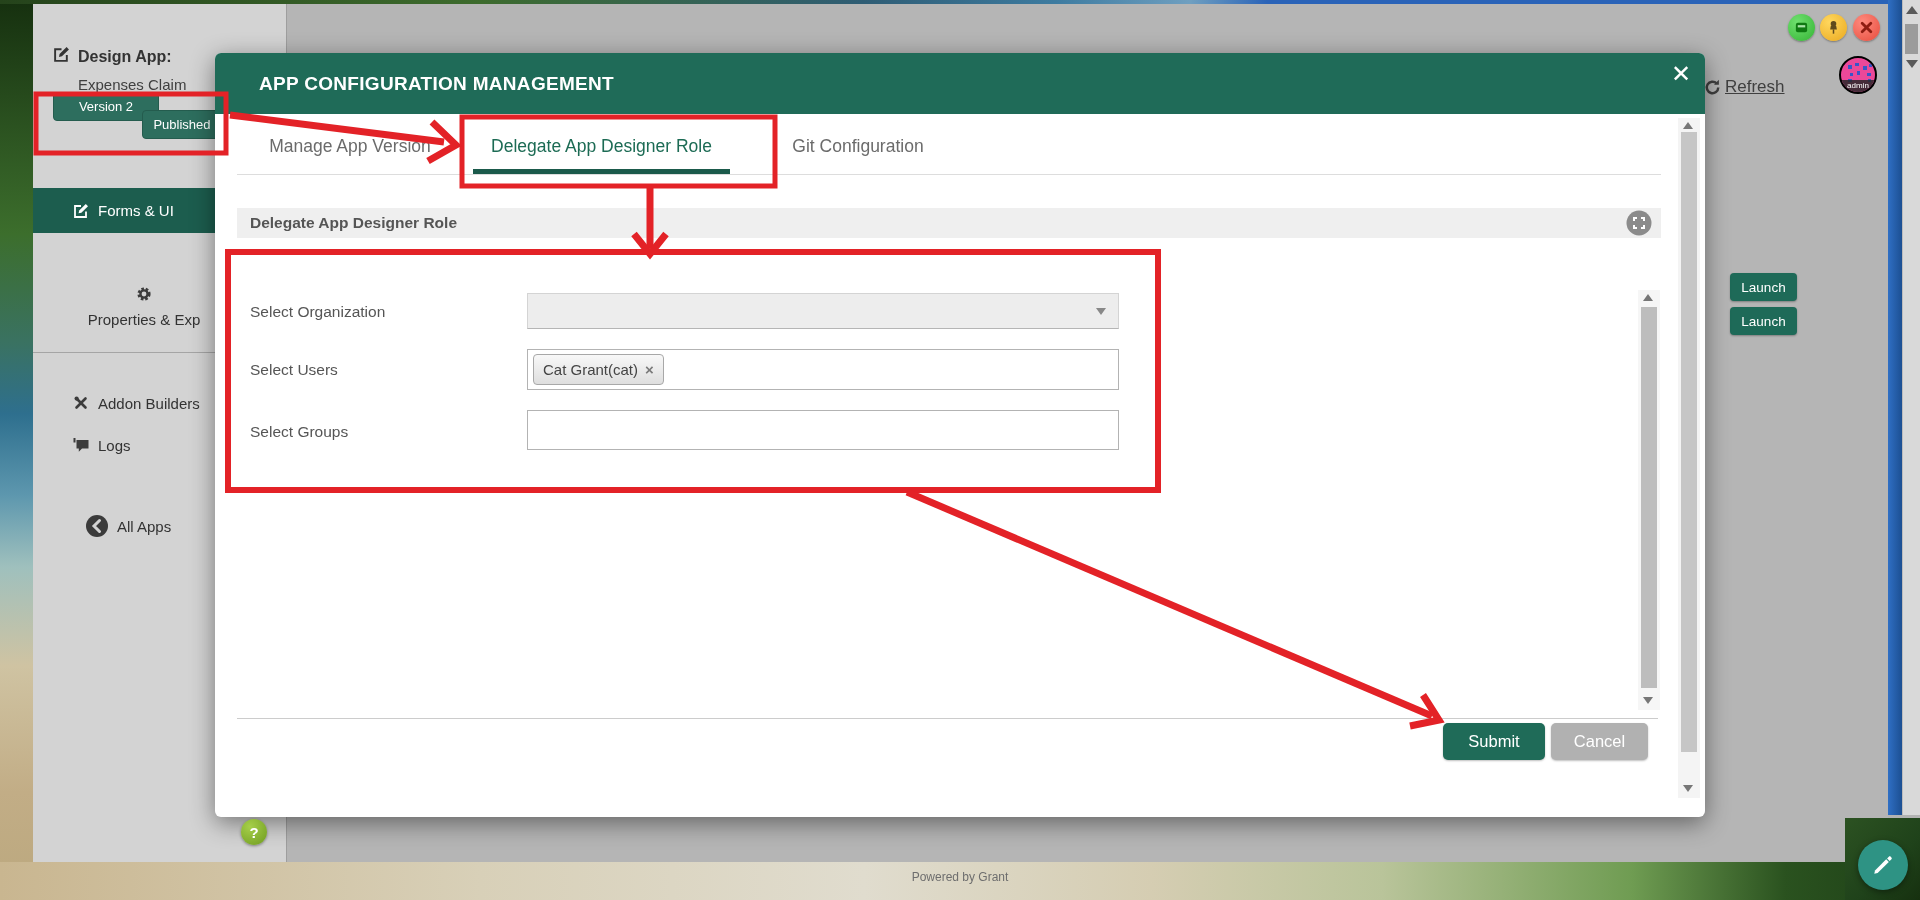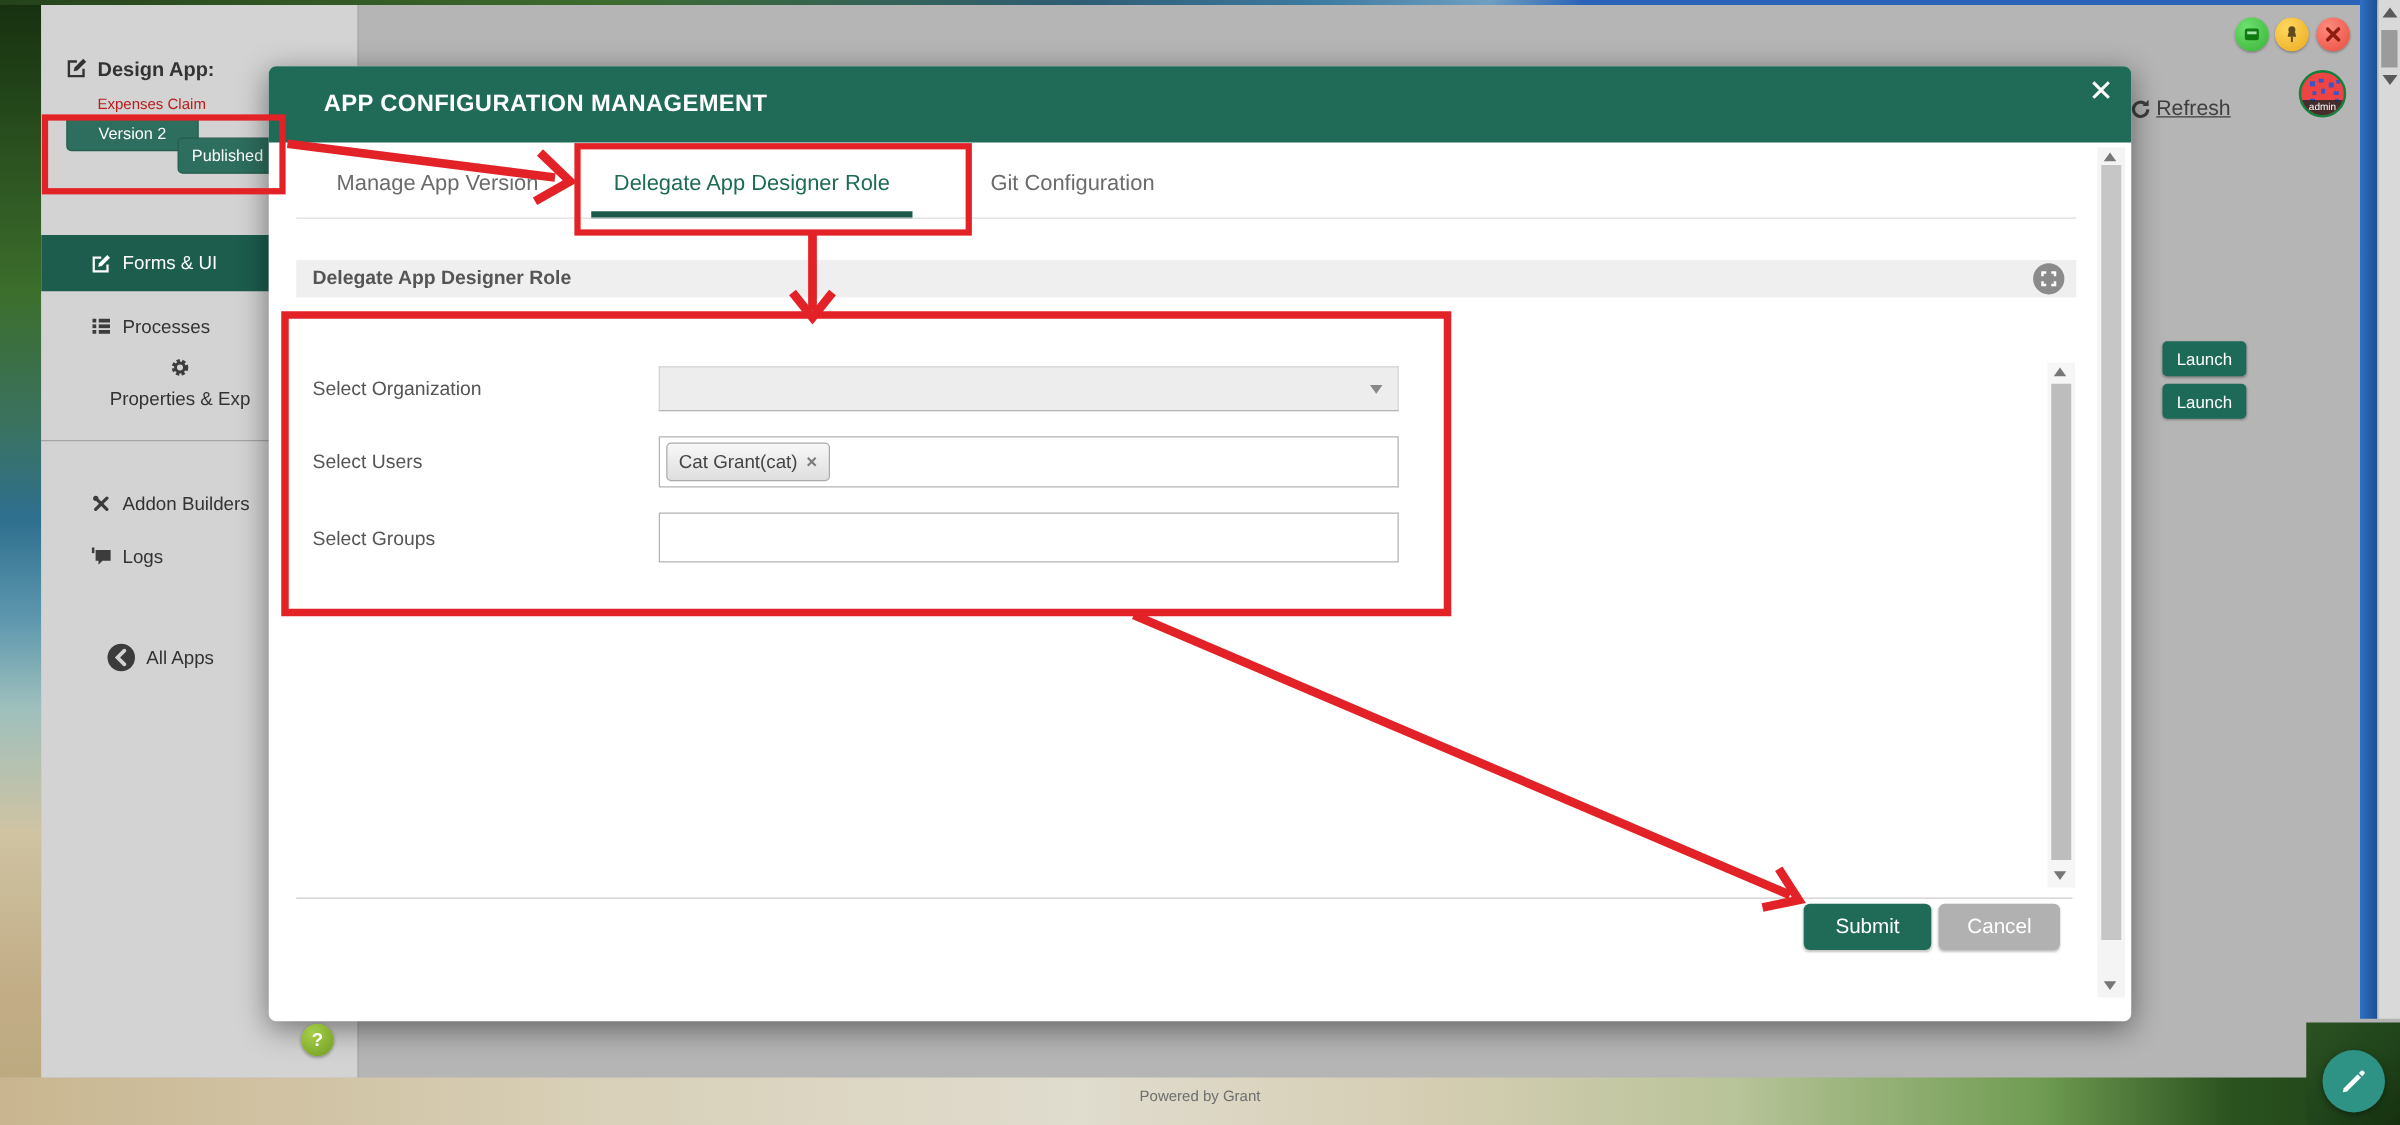--- a/index.html
+++ b/index.html
@@ -26,21 +26,21 @@
   .tri-up { border-left:6px solid transparent; border-right:6px solid transparent; border-bottom:8px solid #5a5a5a; }
   .tri-down { border-left:6px solid transparent; border-right:6px solid transparent; border-top:8px solid #5a5a5a; }
   .tri-sm-up { border-left:5px solid transparent; border-right:5px solid transparent; border-bottom:7px solid #777; }
   .tri-sm-down { border-left:5px solid transparent; border-right:5px solid transparent; border-top:7px solid #777; }
 
   .winbtn { width:27px; height:27px; border-radius:50%; display:flex; align-items:center; justify-content:center; box-shadow:0 1px 2px rgba(0,0,0,.35); cursor:pointer; }
   .winbtn-green { background:radial-gradient(circle at 35% 30%,#6fe06f,#35b435); }
   .winbtn-yellow { background:radial-gradient(circle at 35% 30%,#ffd75e,#eaa91f); }
   .winbtn-red { background:radial-gradient(circle at 35% 30%,#ff8a7e,#e74c3c); }
 
-  .avatar { left:1839px; top:56px; width:38px; height:38px; border-radius:50%; border:2px solid #15803d; background:#ef4444; overflow:hidden; }
+  .avatar { left:1839px; top:56px; width:38px; height:38px; border-radius:50%; border:2px solid #000000; background:#ec4899; overflow:hidden; }
   .avatar-band { position:absolute; left:0; bottom:0; width:100%; height:12px; background:rgba(40,40,40,.85); color:#fff; font-size:8px; text-align:center; line-height:12px; }
 
   .refresh-link { left:1704px; top:77px; display:flex; align-items:center; gap:4px; color:#3f3f3f; font-size:17px; cursor:pointer; }
   .refresh-link span { text-decoration:underline; }
 
   
   .sidebar { left:33px; top:4px; width:254px; height:858px; background:#d3d3d3; border-right:1px solid #9e9e9e; color:#333; }
   .sb-row { position:absolute; left:0; width:182px; height:42px; display:flex; align-items:center; gap:9px; padding-left:40px; font-size:15px; cursor:pointer; color:#333; }
   .sb-row.active { background:#1c5d4e; color:#fff; width:182px; }
   .badge { background:#2d6e5e; border:1px solid #245c4e; color:#fff; font-size:13px; border-radius:4px; height:29px; display:flex; align-items:center; justify-content:center; padding:0 10px; }
@@ -158,44 +158,31 @@
 <button class="abs launch-btn" style="left:1730px; top:307px;">Launch</button>
 
 <div class="abs sidebar">
   <div class="abs" style="left:20px; top:42px;">
     <svg width="17" height="17" viewBox="0 0 16 16" color="#333">
         <path fill="none" stroke="currentColor" stroke-width="1.8" d="M13 8.5V14H2V3h6"></path>
         <path fill="currentColor" d="M6.2 7.5 12.8 1l2.2 2.2-6.6 6.5-2.8.6z"></path>
       </svg>
   </div>
   <div class="abs" style="left:45px; top:44px; font-size:16px; font-weight:bold; color:#333;">Design App:</div>
-  <div class="abs" style="left:45px; top:72px; font-size:12px; color:#b91c1c;">Expenses Claim</div>
+  <div class="abs" style="left:45px; top:72px; font-size:15px; color:#404040;">Expenses Claim</div>
 
   <div class="abs badge" style="left:20px; top:88px; width:106px;">Version 2</div>
   <div class="abs badge" style="left:109px; top:106px; width:80px;">Published</div>
 
   <div class="sb-row active" style="top:184px; height:45px;">
     <svg width="16" height="16" viewBox="0 0 16 16" color="#fff">
         <path fill="none" stroke="currentColor" stroke-width="1.8" d="M13 8.5V14H2V3h6"></path>
         <path fill="currentColor" d="M6.2 7.5 12.8 1l2.2 2.2-6.6 6.5-2.8.6z"></path>
       </svg>
     <span>Forms &amp; UI</span>
-  </div>
-  <div class="sb-row" style="top:236px;">
-    <svg width="16" height="16" viewBox="0 0 16 16" color="#3c3c3c">
-        <g fill="currentColor">
-          <rect x="1" y="2" width="3" height="3"></rect>
-          <rect x="6" y="2" width="9" height="3"></rect>
-          <rect x="1" y="6.5" width="3" height="3"></rect>
-          <rect x="6" y="6.5" width="9" height="3"></rect>
-          <rect x="1" y="11" width="3" height="3"></rect>
-          <rect x="6" y="11" width="9" height="3"></rect>
-        </g>
-      </svg>
-    <span>Processes</span>
   </div>
   <div class="sb-row" style="top:282px;flex-direction:column;">
     <svg width="16" height="16" viewBox="0 0 16 16" color="#3c3c3c">
         <circle cx="8" cy="8" r="5" fill="none" stroke="currentColor" stroke-width="3.2" stroke-dasharray="2.4 1.7"></circle>
         <circle cx="8" cy="8" r="3.6" fill="none" stroke="currentColor" stroke-width="2.4"></circle>
       </svg>
     <span>Properties &amp; Exp</span>
   </div>
 
   <div class="abs" style="left:0; top:348px; width:182px; border-top:1px solid #a5a5a5;"></div>

